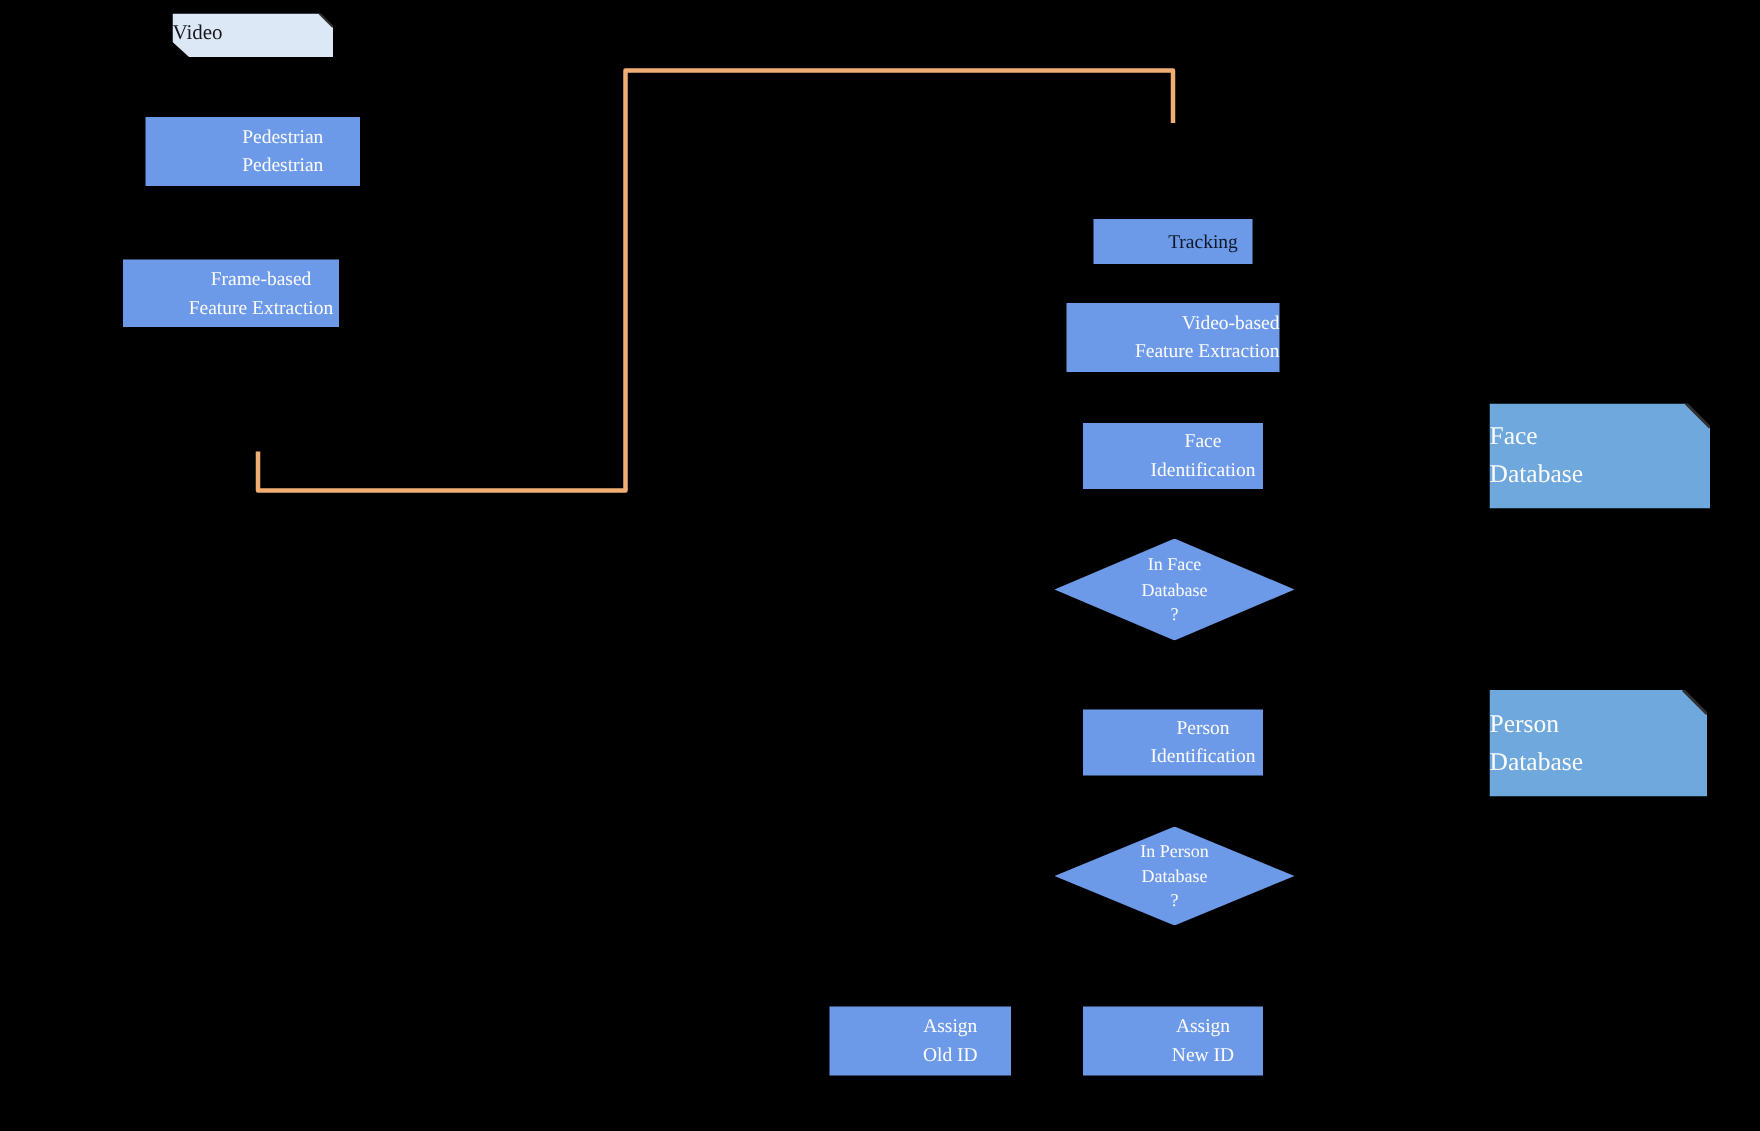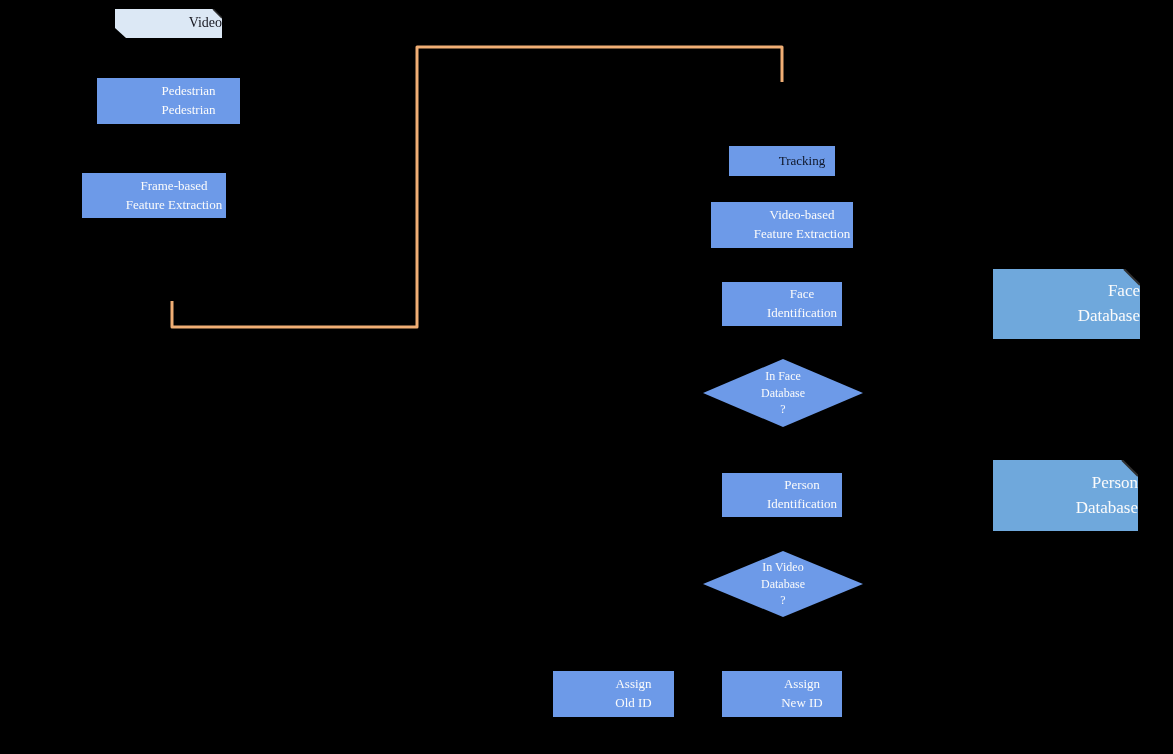--- a/index.html
+++ b/index.html
@@ -33,21 +33,21 @@
     font-size: 12px;
     line-height: 1.4;
   }
   .card-wrap { position: absolute; }
   .card-wrap svg { position: absolute; left: 0; top: 0; display: block; }
   .card-text {
     position: absolute;
     inset: 0;
     display: flex;
     flex-direction: column;
-    align-items: flex-end;
+    align-items: flex-start;
     justify-content: center;
     text-align: center;
     color: #fbfbfb;
     font-size: 17px;
     line-height: 1.45;
   }
   .video-text {
     color: #16161f;
     font-size: 14px;
     line-height: 1.2;
@@ -100,21 +100,21 @@
 
   <div class="node process" id="node-frame-feature" style="background: rgb(109, 154, 232); color: rgb(251, 251, 251);">
     <div>Frame-based</div>
     <div>Feature Extraction</div>
   </div>
 
   <div class="node process" id="node-tracking" style="background: rgb(109, 154, 232); color: #0f172a;">
     <div>Tracking</div>
   </div>
 
-  <div class="node process" id="node-video-feature" style="background: rgb(109, 154, 232); color: rgb(251, 251, 251);">
+  <div class="node process" id="node-video-feature" style="background: rgb(109, 154, 232); color: rgb(251, 251, 251); align-items: flex-end;">
     <div>Video-based</div>
     <div>Feature Extraction</div>
   </div>
 
   <div class="node process" id="node-face-id" style="background: rgb(109, 154, 232); color: rgb(251, 251, 251);">
     <div>Face</div>
     <div>Identification</div>
   </div>
 
   <div class="card-wrap" id="node-face-db">
@@ -144,21 +144,21 @@
       <polygon points="0,0 129,0 145,16 145,71 0,71" fill="#6fa8dc"></polygon>
       <path d="M129,0 L145,16" stroke-width="2" fill="none" stroke="#303030"></path>
     </svg>
     <div class="card-text" style="color: rgb(251, 251, 251);">
       <div>Person</div>
       <div>Database</div>
     </div>
   </div>
 
   <div class="node diamond" id="node-in-person-db" style="background: rgb(109, 154, 232); color: rgb(251, 251, 251);">
-    <div>In Video</div>
+    <div>In Person</div>
     <div>Database</div>
     <div>?</div>
   </div>
 
   <div class="node process" id="node-assign-old" style="background: rgb(109, 154, 232); color: rgb(251, 251, 251);">
     <div>Assign</div>
     <div>Old ID</div>
   </div>
 
   <div class="node process" id="node-assign-new" style="background: rgb(109, 154, 232); color: rgb(251, 251, 251);">

